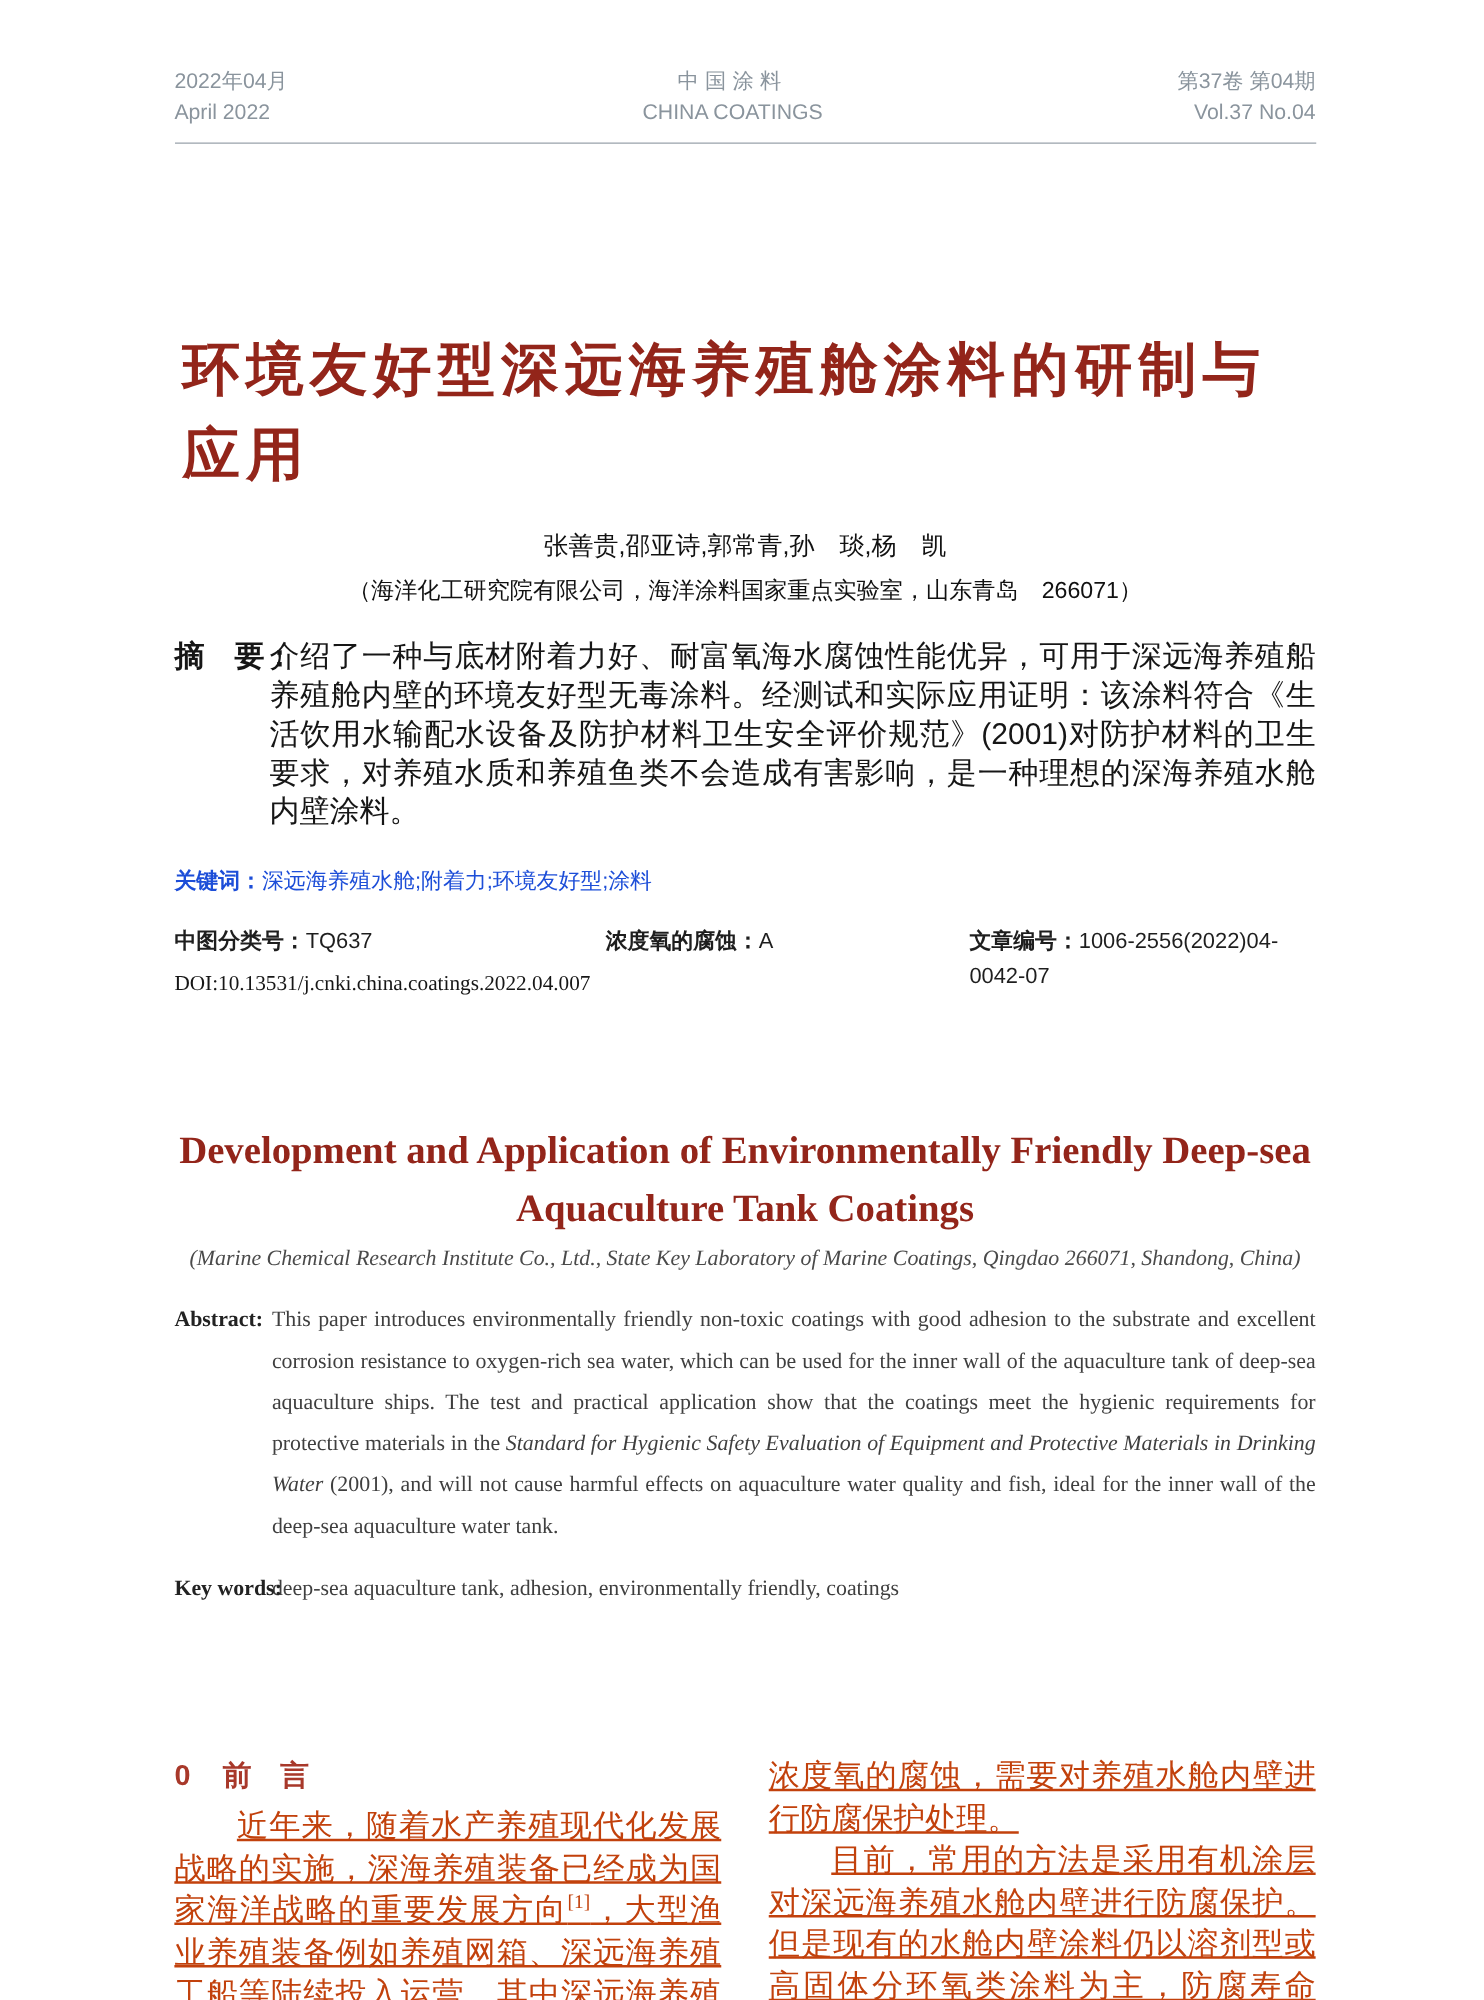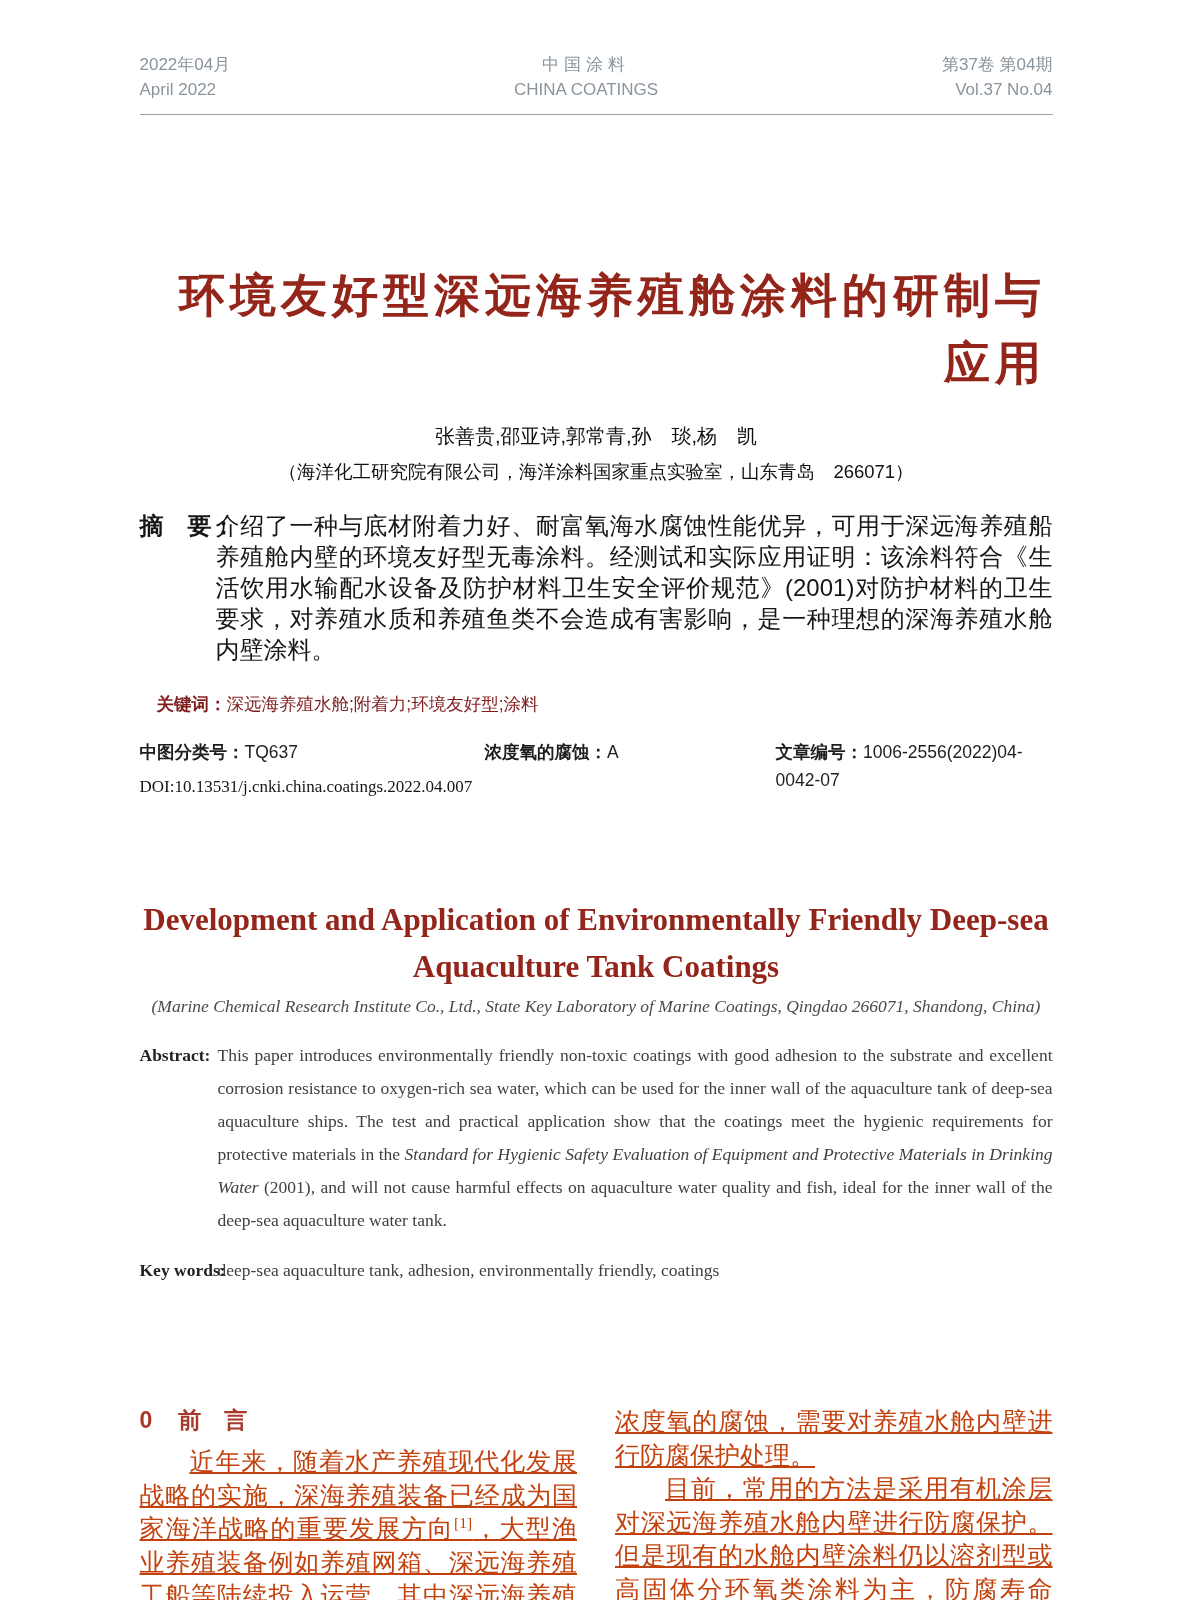--- a/index.html
+++ b/index.html
@@ -17,21 +17,21 @@
     border-bottom:1.5px solid #99a2ab;
     color:#8a949d; font-family:"Liberation Sans", sans-serif;
     font-size:17px; line-height:25px;
   }
   .jh-center { text-align:center; }
   .jh-right  { text-align:right; }
   .jh-zh { letter-spacing:5px; }
 
   
   .title-zh {
-    margin:146px auto 0 auto; max-width:900px; text-align:right;
+    margin:146px auto 0 auto; max-width:900px; text-align:left;
     color:#93251a; font-family:"Liberation Sans", sans-serif;
     font-weight:bold; font-size:46px; line-height:68px; letter-spacing:5px;
   }
   .authors-zh {
     margin-top:26px; text-align:center; font-size:20px;
     font-family:"Liberation Sans", sans-serif; color:#111;
   }
   .affil-zh {
     margin-top:9px; text-align:center; font-size:18.5px;
     font-family:"Liberation Sans", sans-serif; color:#111;
@@ -40,21 +40,21 @@
   
   .hang { position:relative; text-align:justify; }
   .hang .hang-label { position:absolute; left:0; top:0; font-weight:bold; white-space:nowrap; }
   .abs-zh {
     margin-top:26px; padding-left:76px;
     font-family:"Liberation Sans", sans-serif;
     font-size:24px; line-height:31px; color:#161616;
   }
   .kw-zh {
     margin-top:0; font-family:"Liberation Sans", sans-serif;
-    font-size:17.5px; line-height:31px; color:#7f1d1d;margin-left:17px;
+    font-size:17.5px; line-height:31px; color:#1d4ed8;
   }
   .kw-zh .lbl { font-weight:bold; }
 
   
   .class-row {
     position:relative; margin-top:5px; height:28px;
     font-family:"Liberation Sans", sans-serif; font-size:17.5px; line-height:28px;
   }
   .class-row .c1 { position:absolute; left:0; }
   .class-row .c2 { position:absolute; left:345px; }

